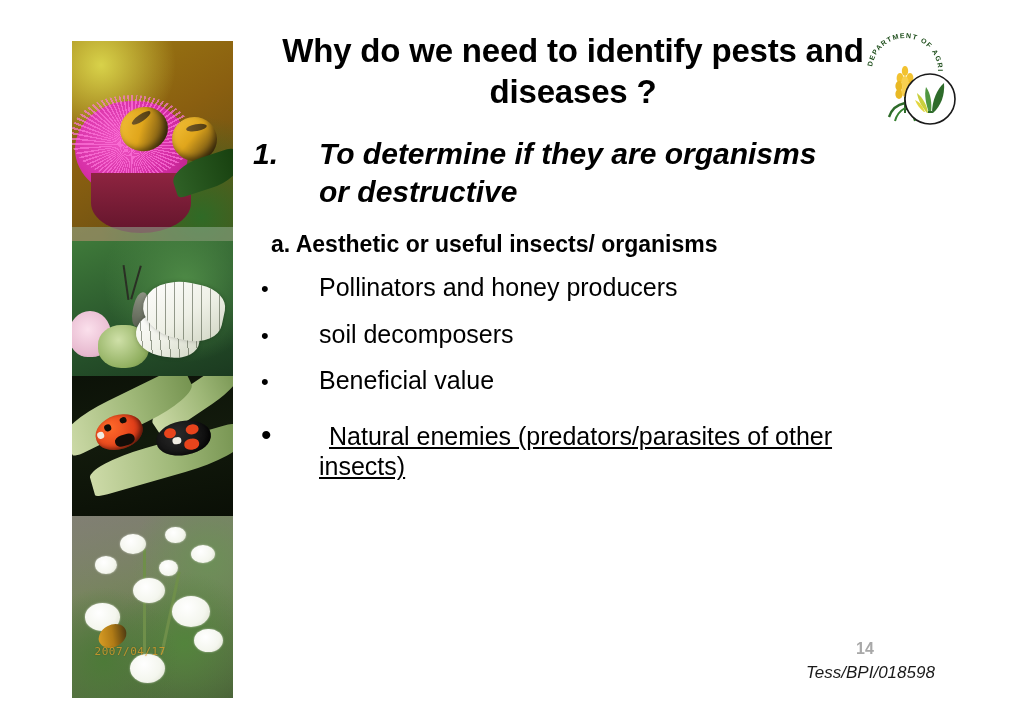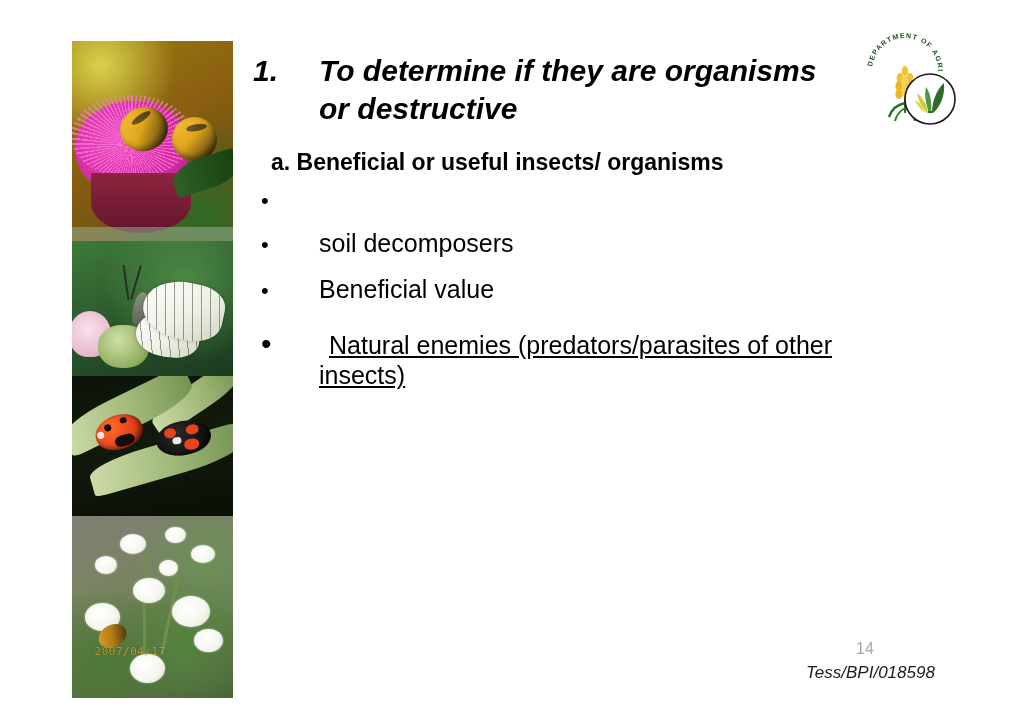--- a/index.html
+++ b/index.html
@@ -305,20 +305,21 @@
     height: 106px;
   }
 
   
   #page-number {
     position: absolute;
     left: 856px;
     top: 640px;
     font-size: 16px;
     color: #a8a8a8;
+    font-weight: bold;
   }
   #attribution {
     position: absolute;
     left: 806px;
     top: 663px;
     font-size: 17px;
     font-style: italic;
     color: #1a1a1a;
   }
 </style>
@@ -424,31 +425,36 @@
       <path d="M -1,14 C -4,5 -6,-4 -4,-12 C 1,-5 2,4 1,14 Z" fill="#4f9640"></path>
       <path d="M -3,14 C -8,8 -12,1 -13,-6 C -7,-1 -3,6 -2,14 Z" fill="#c8cf3c"></path>
       <path d="M -6,13 C -10,10 -13,6 -15,1 C -10,3 -7,8 -5,13 Z" fill="#e3d63f"></path>
       <path d="M -2,13 L 2,13" stroke="#2e6b2a" stroke-width="2"></path>
     </g>
   </svg>
 </div>
 
 <div id="content">
 
+  <h1 id="slide-title">
+    <span>Why do we need to identify pests</span>
+    <span>and diseases ?</span>
+  </h1>
 
   <div id="numbered-item">
     <span id="numbered-marker">1.</span>
     <span id="numbered-text">To determine if they are organisms or destructive</span>
   </div>
 
-  <div id="sub-heading">a. Beneficial or useful insects/ organisms</div>
+  <div id="sub-heading">a. Aesthetic or useful insects/ organisms</div>
 
   <ul id="bullet-list">
     <li class="bullet-row">
       <span class="bullet-dot">•</span>
+      <span class="bullet-text">Pollinators and honey producers</span>
     </li>
     <li class="bullet-row">
       <span class="bullet-dot">•</span>
       <span class="bullet-text">soil decomposers</span>
     </li>
     <li class="bullet-row">
       <span class="bullet-dot">•</span>
       <span class="bullet-text">Beneficial value</span>
     </li>
     <li class="bullet-row emphasis">

